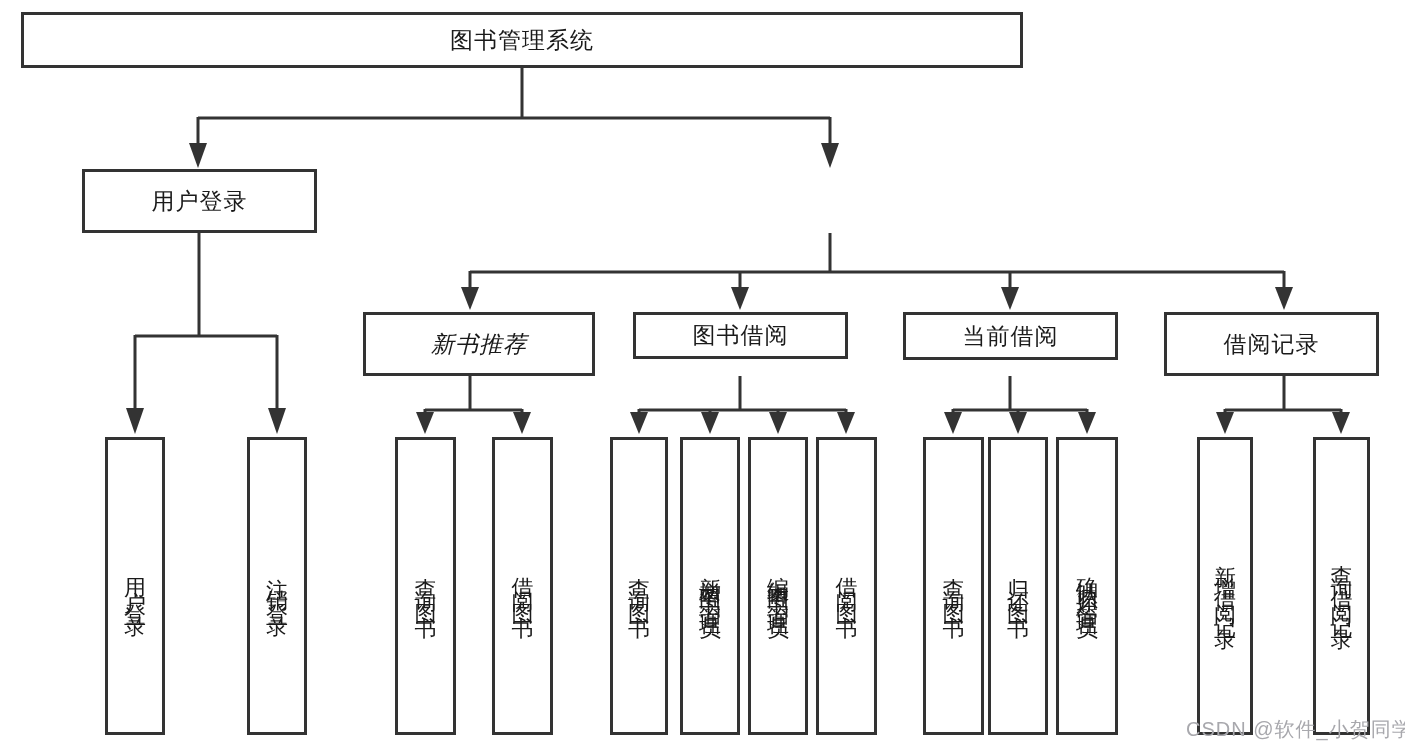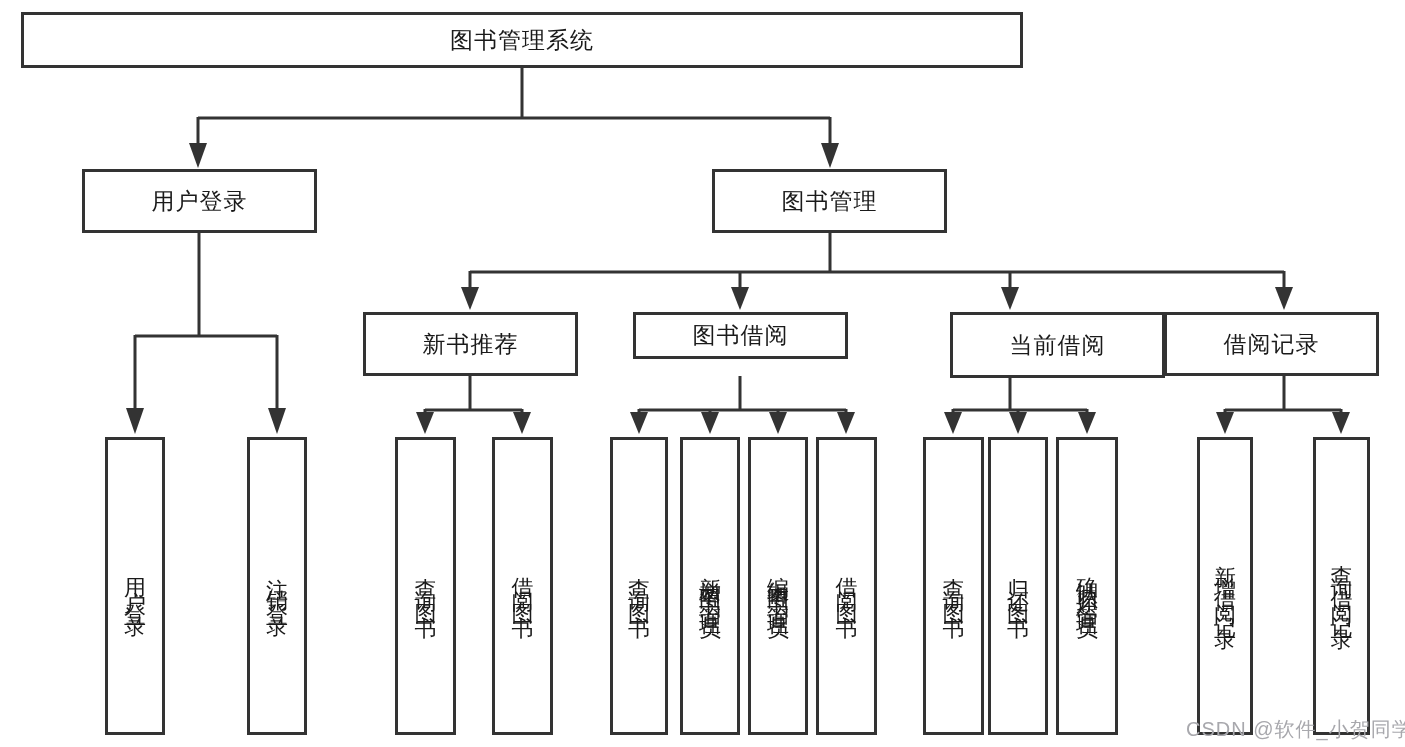--- a/index.html
+++ b/index.html
@@ -72,25 +72,24 @@
       <polygon points="1009,412 1027,412 1018,434"></polygon>
       <polygon points="1078,412 1096,412 1087,434"></polygon>
       <polygon points="1216,412 1234,412 1225,434"></polygon>
       <polygon points="1332,412 1350,412 1341,434"></polygon>
     </g>
   </svg>
 
   <div class="hnode" style="left:21px;top:12px;width:1002px;height:56px;">图书管理系统</div>
 
   <div class="hnode" style="left:82px;top:169px;width:235px;height:64px;">用户登录</div>
-  <div class="hnode" style="left:712px;top:169px;width:235px;height:64px;">图书管理</div>
 
-  <div class="hnode" style="left:363px;top:312px;width:215px;height:64px;">新书推荐</div>
+  <div class="hnode" style="left:363px;top:312px;width:232px;height:64px;font-style:italic;">新书推荐</div>
   <div class="hnode" style="left:633px;top:312px;width:215px;height:47px;">图书借阅</div>
-  <div class="hnode" style="left:950px;top:312px;width:215px;height:66px;">当前借阅</div>
+  <div class="hnode" style="left:903px;top:312px;width:215px;height:48px;">当前借阅</div>
   <div class="hnode" style="left:1164px;top:312px;width:215px;height:64px;">借阅记录</div>
 
   <div class="vnode" style="left:105px;top:437px;width:60px;height:298px;">
     <span>用户登录</span>
   </div>
   <div class="vnode" style="left:247px;top:437px;width:60px;height:298px;">
     <span>注销登录</span>
   </div>
   <div class="vnode" style="left:395px;top:437px;width:61px;height:298px;">
     <span>查询图书</span>

